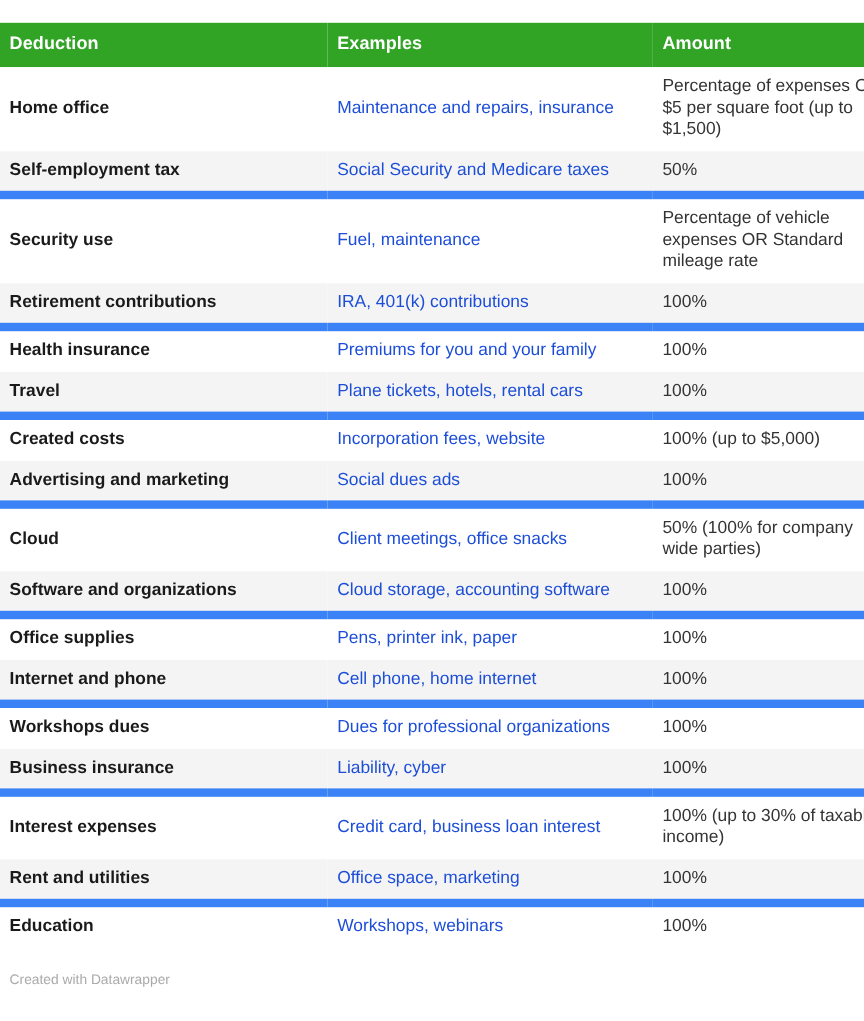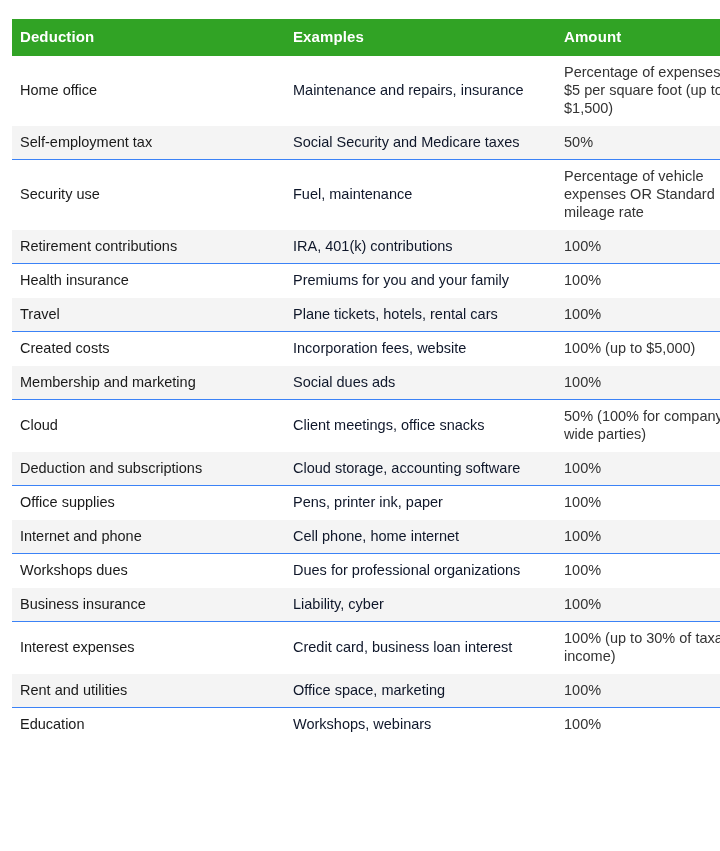--- a/index.html
+++ b/index.html
@@ -12,21 +12,21 @@
     height: 851px;
     font-family: "Liberation Sans", sans-serif;
     -webkit-font-smoothing: antialiased;
     overflow: hidden;
   }
 
   .chart-wrap {
     width: 720px;
     height: 710px;
     box-sizing: border-box;
-    padding: 19px 10px 0 12px;
+    padding: 19px 10px 0 0;
     position: relative;
   }
 
   table.dw-table {
     width: 702px;
     border-collapse: collapse;
     table-layout: fixed;
   }
 
   
@@ -50,28 +50,28 @@
   tbody tr.alt { background: #f4f4f4; }
 
   tbody td {
     font-size: 14.5px;
     color: #333333;
     padding: 7px 8px 8px 8px;
     vertical-align: middle;
     line-height: 18px;
     border-bottom: 1px solid #ffffff;
   }
-  tbody tr.alt td { border-bottom: 1px solid #3b82f6; }
+  tbody tr.alt td { border-bottom: 7px solid #3b82f6; }
 
   tbody td.c-deduction {
-    font-weight: normal;
+    font-weight: bold;
     color: #1a1a1a;
     padding-left: 8px;
   }
-  tbody td.c-examples { color: #0f172a; }
+  tbody td.c-examples { color: #1d4ed8; }
   tbody td.c-amount   { color: #333333; }
 
   
   .dw-footer {
     margin-top: 20px;
     padding-left: 8px;
     font-size: 11.5px;
     color: #aaaaaa;
     line-height: 14px;
   }
@@ -119,31 +119,31 @@
           <td class="c-deduction">Travel</td>
           <td class="c-examples">Plane tickets, hotels, rental cars</td>
           <td class="c-amount">100%</td>
         </tr>
         <tr>
           <td class="c-deduction">Created costs</td>
           <td class="c-examples">Incorporation fees, website</td>
           <td class="c-amount">100% (up to $5,000)</td>
         </tr>
         <tr class="alt">
-          <td class="c-deduction">Membership and marketing</td>
+          <td class="c-deduction">Advertising and marketing</td>
           <td class="c-examples">Social dues ads</td>
           <td class="c-amount">100%</td>
         </tr>
         <tr>
           <td class="c-deduction">Cloud</td>
           <td class="c-examples">Client meetings, office snacks</td>
           <td class="c-amount">50% (100% for company wide parties)</td>
         </tr>
         <tr class="alt">
-          <td class="c-deduction">Deduction and subscriptions</td>
+          <td class="c-deduction">Software and organizations</td>
           <td class="c-examples">Cloud storage, accounting software</td>
           <td class="c-amount">100%</td>
         </tr>
         <tr>
           <td class="c-deduction">Office supplies</td>
           <td class="c-examples">Pens, printer ink, paper</td>
           <td class="c-amount">100%</td>
         </tr>
         <tr class="alt">
           <td class="c-deduction">Internet and phone</td>
@@ -171,14 +171,15 @@
           <td class="c-amount">100%</td>
         </tr>
         <tr>
           <td class="c-deduction">Education</td>
           <td class="c-examples">Workshops, webinars</td>
           <td class="c-amount">100%</td>
         </tr>
       </tbody>
   </table>
 
+  <div class="dw-footer">Created with Datawrapper</div>
 
 </div>
 
 </body></html>

